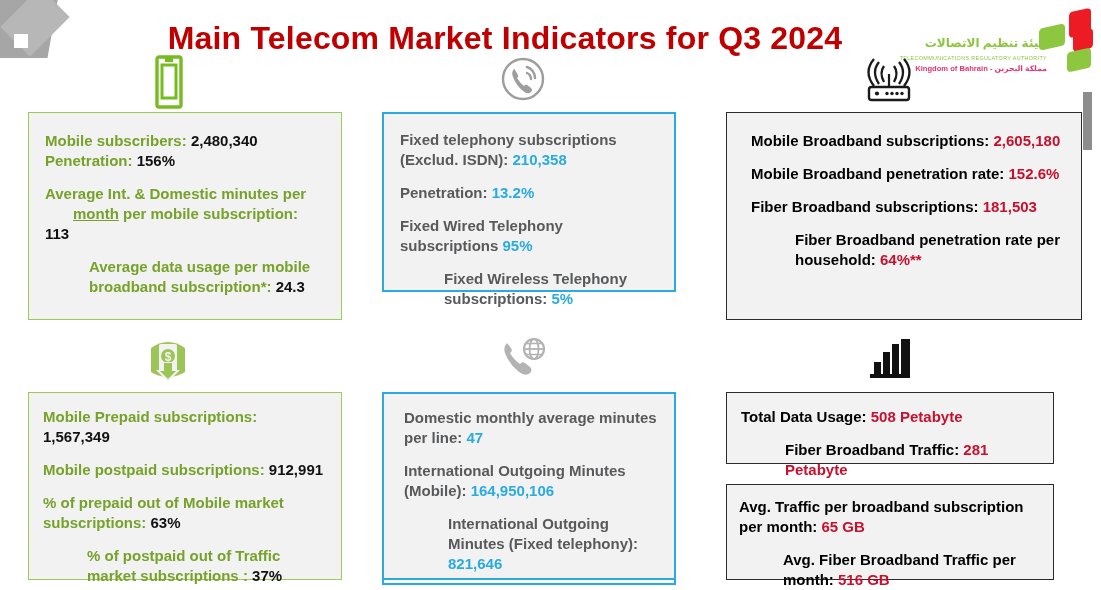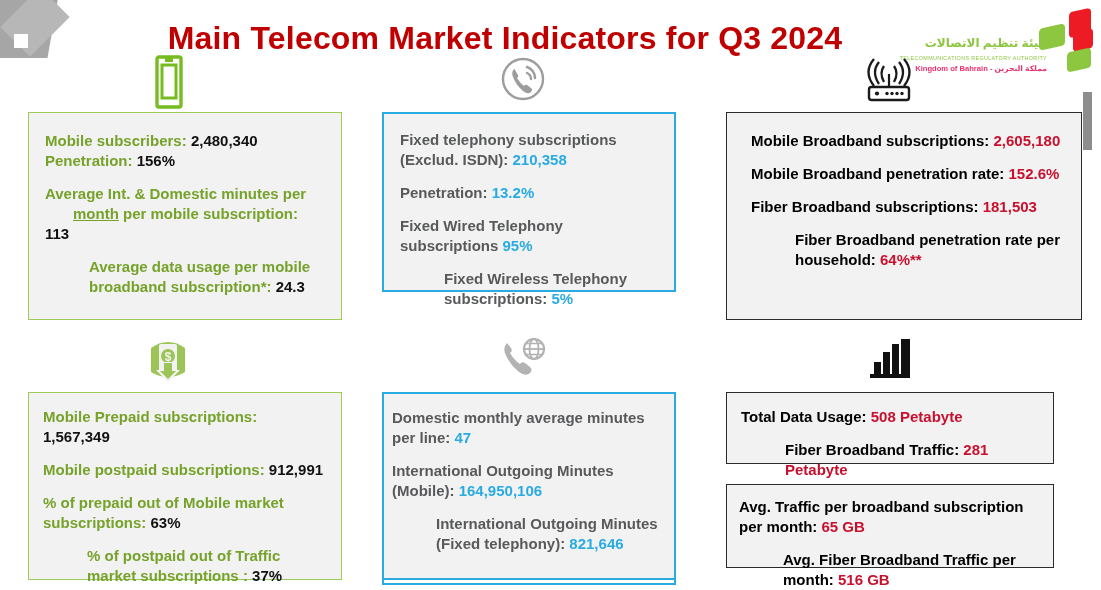--- a/index.html
+++ b/index.html
@@ -163,29 +163,29 @@
     <p class="ln"><span class="lbl-black">Fiber Broadband penetration rate per household: </span><span class="val-red">64%**</span></p>
   </div>
 
 <div class="box green" style="left:28px;top:392px;width:314px;height:188px;padding:14px 16px 0 14px;">
     <p class="ln"><span class="lbl-green">Mobile Prepaid subscriptions: </span><span class="val-black">1,567,349</span></p>
     <p class="ln"><span class="lbl-green">Mobile postpaid subscriptions: </span><span class="val-black">912,991</span></p>
     <p class="ln"><span class="lbl-green">% of prepaid out of Mobile market subscriptions: </span><span class="val-black">63%</span></p>
     <p class="ln"><span class="lbl-green">% of postpaid out of Traffic market subscriptions : </span><span class="val-black">37%</span></p>
   </div>
 
-<div class="box blue" style="left:382px;top:392px;width:294px;height:188px;padding:14px 16px 0 8px;">
+<div class="box blue" style="left:382px;top:392px;width:294px;height:188px;padding:14px 16px 0 20px;">
     <p class="ln"><span class="lbl-gray">Domestic monthly average minutes per line:  </span><span class="val-blue">47</span></p>
     <p class="ln"><span class="lbl-gray">International Outgoing Minutes (Mobile):  </span><span class="val-blue">164,950,106</span></p>
     <p class="ln"><span class="lbl-gray">International Outgoing Minutes (Fixed telephony): </span><span class="val-blue">821,646</span></p>
   </div>
 
 <div class="box black" style="left:726px;top:392px;width:328px;height:72px;padding:14px 14px 0 14px;">
     <p class="ln"><span class="lbl-black">Total Data Usage: </span><span class="val-red">508 Petabyte</span></p>
     <p class="ln"><span class="lbl-black">Fiber Broadband Traffic: </span><span class="val-red">281 Petabyte</span></p>
   </div>
 
-<div class="box black" style="left:726px;top:484px;width=328px;width:328px;height:84px;padding:12px 12px 0 12px;">
+<div class="box black" style="left:726px;top:484px;width=328px;width:328px;height:96px;padding:12px 12px 0 12px;">
     <p class="ln"><span class="lbl-black">Avg. Traffic per broadband subscription per month: </span><span class="val-red">65 GB</span></p>
     <p class="ln"><span class="lbl-black">Avg. Fiber Broadband Traffic per month: </span><span class="val-red">516 GB</span></p>
   </div>
 
 <div class="bottom-blue-bar"></div>
 
 </body></html>

